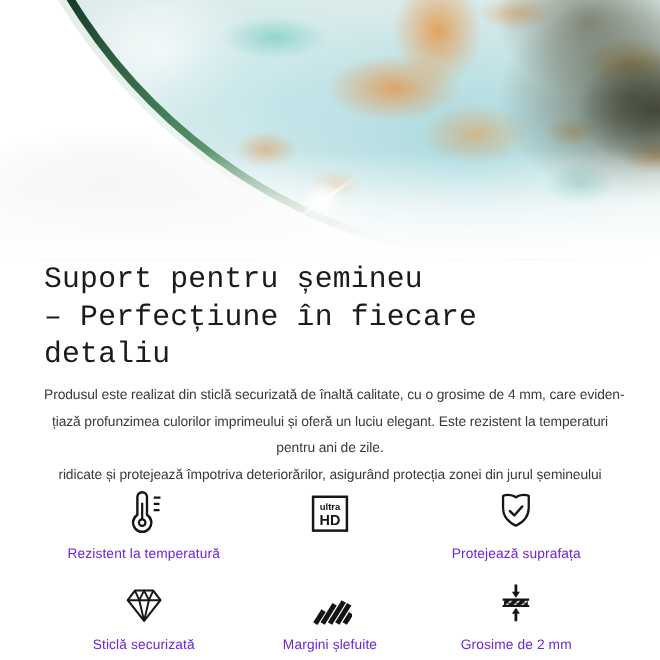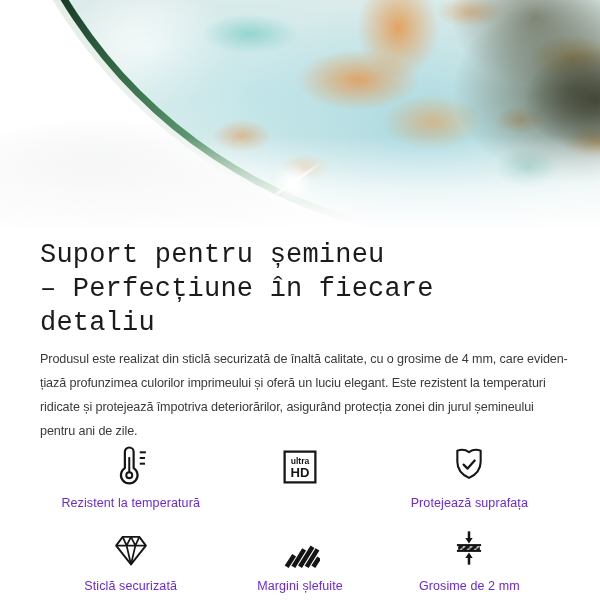--- a/index.html
+++ b/index.html
@@ -64,21 +64,21 @@
   .sparkle .ray-short { position:absolute; left:20px; top:33px; width:30px; height:2px; border-radius:2px;
     background:linear-gradient(90deg, rgba(255,255,255,0), rgba(255,255,255,0.9) 50%, rgba(255,255,255,0));
     transform:rotate(55deg); }
 
   
   .text-section { padding:2px 40px 0 40px; }
   h1 { font-family:Liberation Mono, monospace; font-weight:400; color:#1b1b1b;
        font-size:27px; line-height:34px; letter-spacing:0.2px; }
   h1 span { display:block; }
   .description { margin-top:7px; color:#3a3a3a; font-size:12.6px; line-height:24px;
-                 letter-spacing:-0.1px; white-space:nowrap; }
+                 letter-spacing:-0.1px; white-space:nowrap;text-align:center; }
 
   
   .features { margin-top:1px; padding:0 6px; display:grid;
               grid-template-columns:repeat(3,1fr); row-gap:17px; }
   .feature { display:flex; flex-direction:column; align-items:center; text-align:center; }
   .icon-box { height:42px; display:flex; align-items:flex-end; }
   .feature-label { margin-top:10px; font-size:12.5px; color:#6d28d9; letter-spacing:0.1px; }
   svg { display:block; }
   svg text { font-family:"Liberation Sans", sans-serif; fill:#151515; }
 </style>
@@ -99,22 +99,22 @@
 </div>
 
 <div class="text-section">
   <h1>
     <span>Suport pentru șemineu</span>
     <span>– Perfecțiune în fiecare detaliu</span>
   </h1>
   <div class="description">
     <div>Produsul este realizat din sticlă securizată de înaltă calitate, cu o grosime de 4 mm, care eviden-</div>
     <div>țiază profunzimea culorilor imprimeului și oferă un luciu elegant. Este rezistent la temperaturi</div>
+    <div>pentru ani de zile.</div>
     <div>ridicate și protejează împotriva deteriorărilor, asigurând protecția zonei din jurul șemineului</div>
-    <div>pentru ani de zile.</div>
   </div>
 
   <div class="features">
 
     <div class="feature">
       <div class="icon-box">
         <svg width="40" height="42" viewBox="0 0 44 48" fill="none" stroke="#161616">
           <path d="M15 9 a5 5 0 0 1 10 0 v18.5 a9.5 9.5 0 1 1 -10 0 z" stroke-width="2.5" stroke-linejoin="round"></path>
           <line x1="20" y1="15" x2="20" y2="32.4" stroke-width="2.3"></line>
           <circle cx="20" cy="35.6" r="3.4" stroke-width="2.3"></circle>

